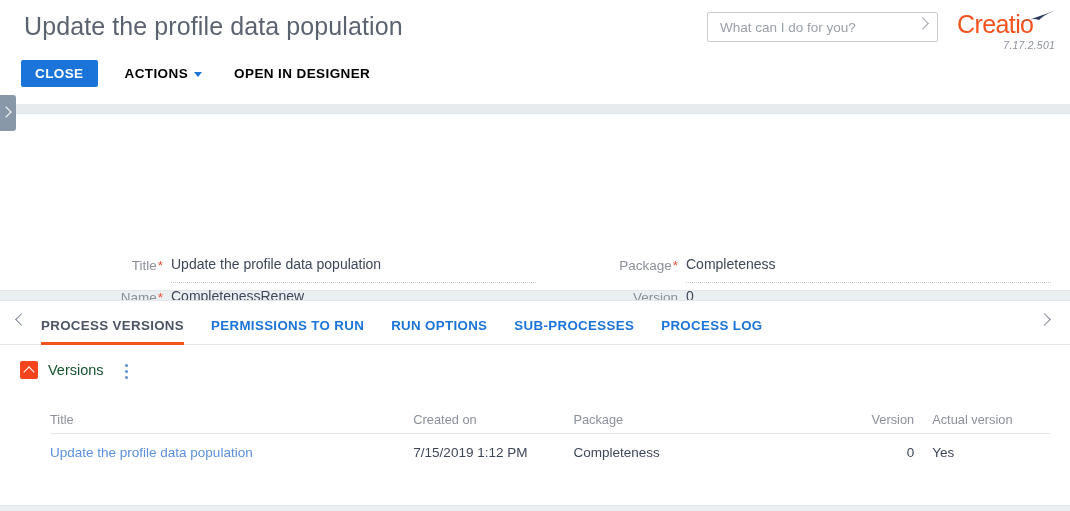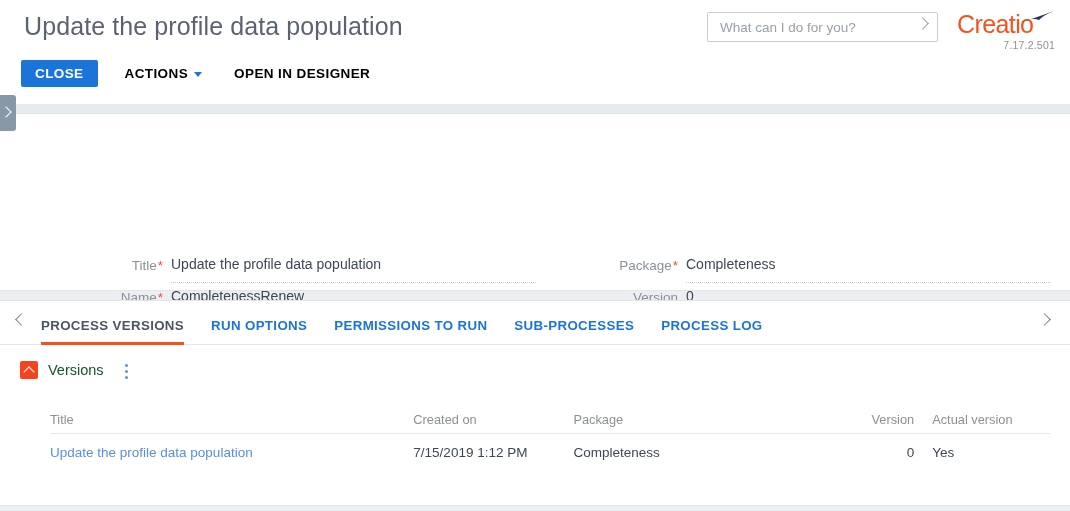--- a/index.html
+++ b/index.html
@@ -156,20 +156,21 @@
     left: 63px;
     top: 1px;
   }
   .logo-version {
     position: absolute;
     right: 2px;
     top: 29px;
     font-size: 10.5px;
     color: #8b9099;
     letter-spacing: 0.2px;
+    font-style: italic;
   }
 
   
   .sep-band {
     position: absolute;
     left: 0;
     top: 104px;
     width: 1070px;
     height: 10px;
     background: #e7ebee;
@@ -553,22 +554,22 @@
 
   <div class="card-tabs">
 
     <div class="tabstrip">
       <div class="tab-arrow left">
         <span class="chev"></span>
       </div>
 
       <div class="tabs">
         <div class="tab active">PROCESS VERSIONS</div>
+        <div class="tab">PERMISSIONS TO RUN</div>
         <div class="tab">RUN OPTIONS</div>
-        <div class="tab">PERMISSIONS TO RUN</div>
         <div class="tab">SUB-PROCESSES</div>
         <div class="tab">PROCESS LOG</div>
       </div>
 
       <div class="tab-arrow right">
         <span class="chev"></span>
       </div>
     </div>
 
     <div class="versions-head">

